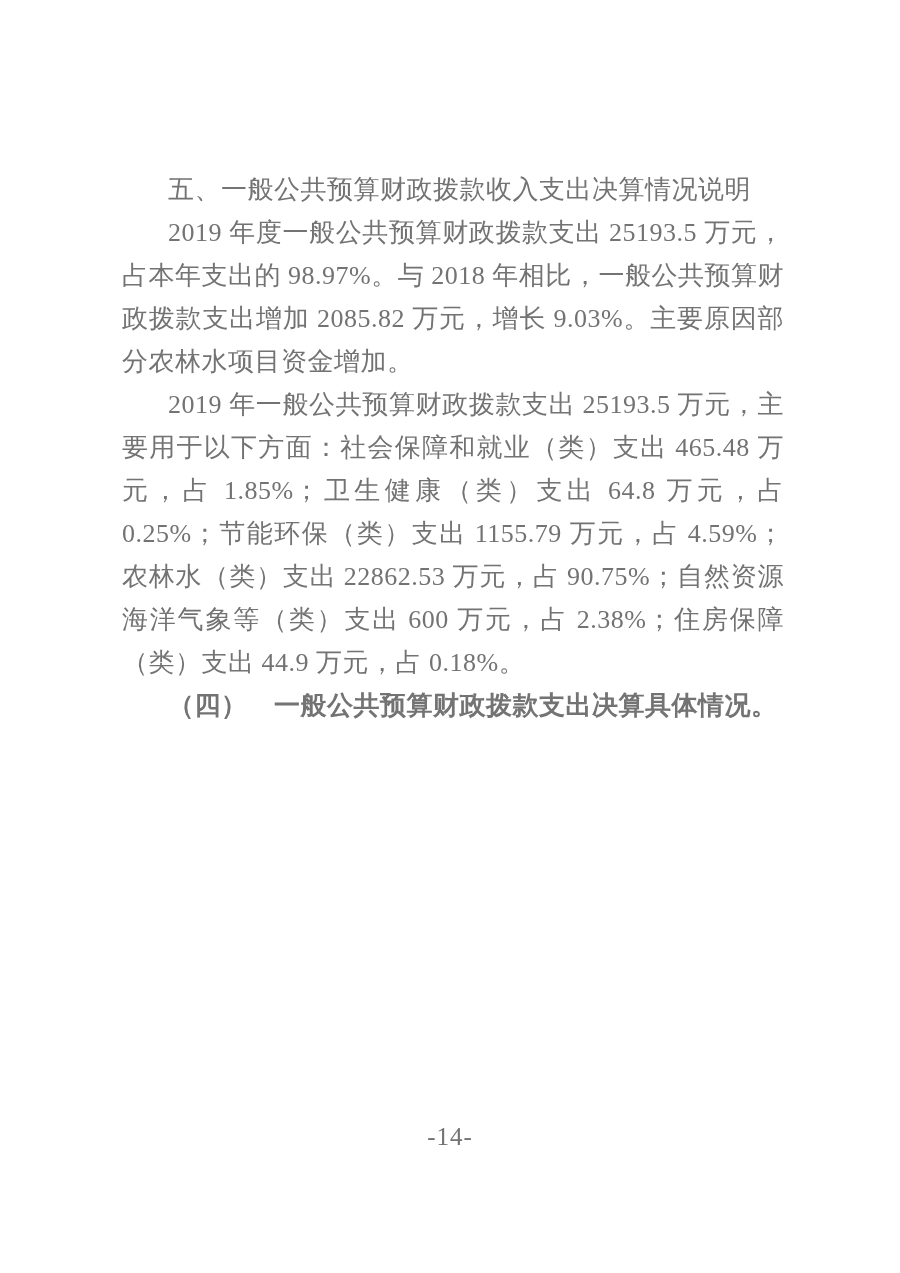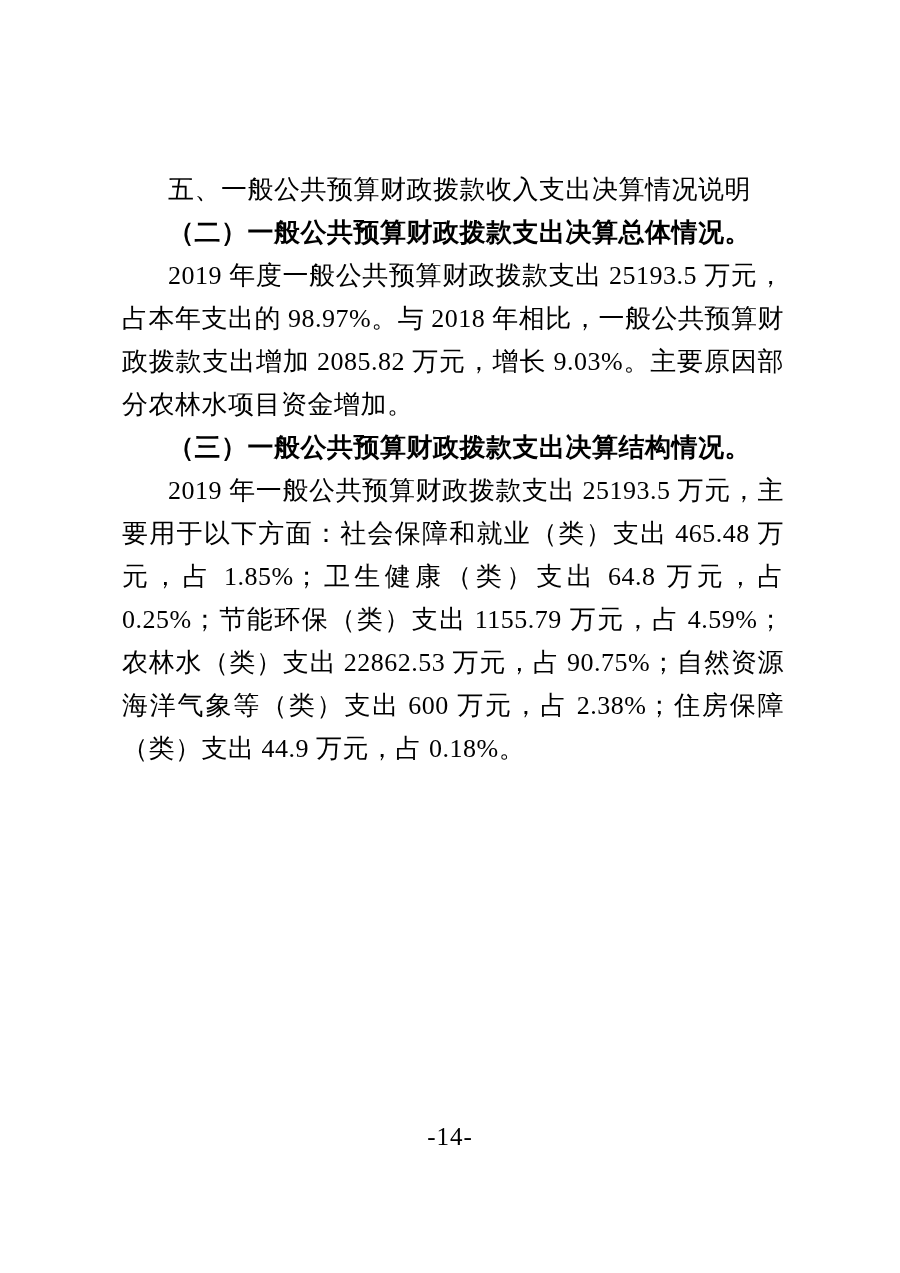--- a/index.html
+++ b/index.html
@@ -7,21 +7,21 @@
     padding: 0;
     background: #e8e8e8;
   }
   .sheet {
     position: relative;
     width: 900px;
     height: 1273px;
     background: #ffffff;
     overflow: hidden;
     font-family: "Liberation Serif", "DejaVu Serif", serif;
-    color: #000000;
+    color: #737373;
   }
   .content {
     position: absolute;
     left: 122px;
     top: 168px;
     width: 662px;
     font-size: 26px;
     line-height: 43px;
     text-align: justify;
     text-justify: inter-ideograph;
@@ -53,29 +53,28 @@
 <body>
 
 <div class="sheet">
 
   <div class="content">
 
     <p>五、一般公共预算财政拨款收入支出决算情况说明</p>
 
 
 
-    <p class="sec-title">（二）一般公共预算财政拨款支出决算总体情况。</p>
 
     <p>2019 年度一般公共预算财政拨款支出 25193.5 万元，占本年支出的 98.97%。与 2018 年相比，一般公共预算财政拨款支出增加 2085.82 万元，增长 9.03%。主要原因部分农林水项目资金增加。</p>
 
-    <p class="sec-title">（三）一般公共预算财政拨款支出决算结构情况。</p>
 
     <p>
       <span>2019 年一般公共预算财政拨款支出 25193.5 万元，主要用于以下方面：</span><span class="seg-b">社会保障和就业（类）</span><span>支出 465.48 万元，占 1.85%；</span><span class="seg-b">卫生健康（类）</span><span>支出 64.8 万元，占 0.25%；</span><span class="seg-b">节能环保（类）</span><span>支出 1155.79 万元，占 4.59%；</span><span class="seg-b">农林水（类）</span><span>支出 22862.53 万元，占 90.75%；</span><span class="seg-b">自然资源海洋气象等（类）</span><span>支出 600 万元，占 2.38%；</span><span class="seg-b">住房保障（类）</span><span>支出 44.9 万元，占 0.18%。</span>
     </p>
 
+    <p class="sec-title">（四）　一般公共预算财政拨款支出决算具体情况。</p>
 
 
   </div>
 
   <div class="footer">-14-</div>
 
 </div>
 
 </body></html>

